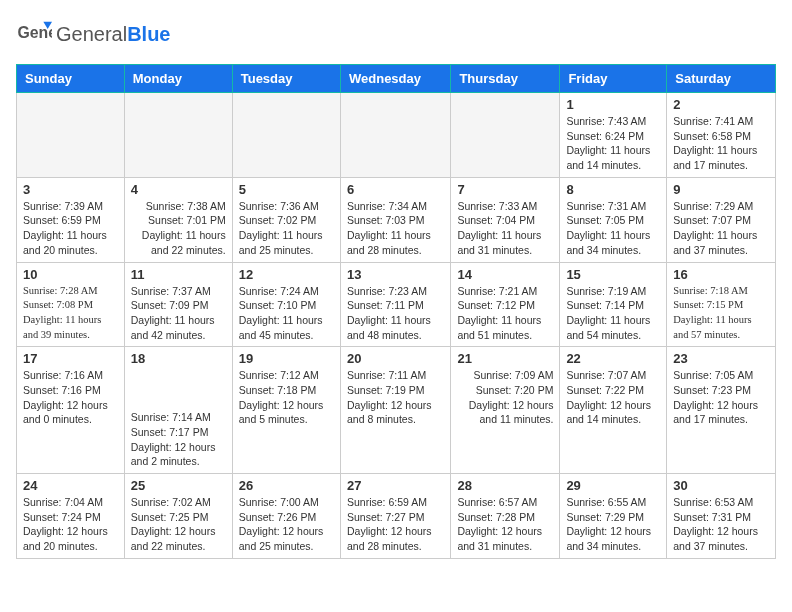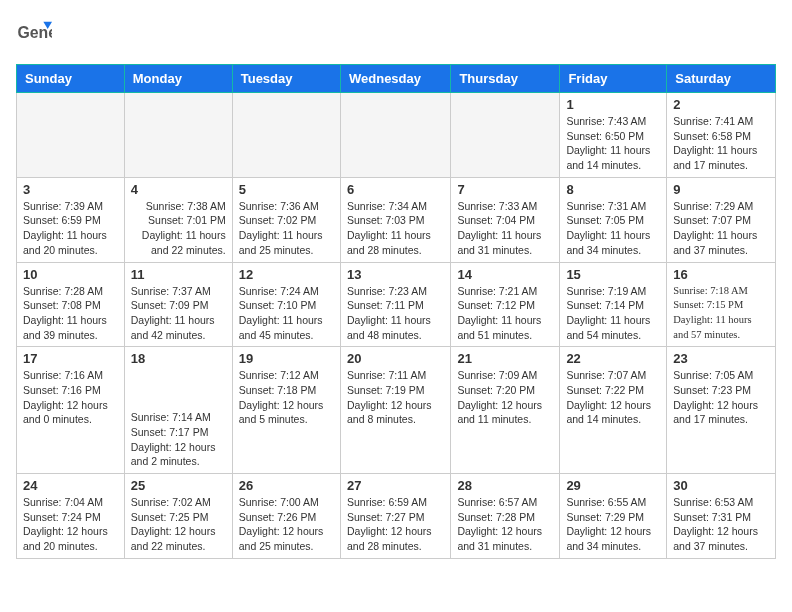--- a/index.html
+++ b/index.html
@@ -82,20 +82,25 @@
 </head>
 <body>
 
 <div class="header">
   <div class="logo">
     <svg class="logo-icon" viewBox="0 0 50 50">
       <text x="2" y="30" font-size="22" font-family="Arial" font-weight="bold" fill="#555">General</text>
       <polygon points="38,8 50,8 44,18" fill="#1a73e8"></polygon>
       <polygon points="38,28 50,8 44,18" fill="#0d47a1"></polygon>
     </svg>
+    <div style="display:flex; flex-direction:column; line-height:1.1;">
+      <span style="font-size:20px; color:#555; font-family:Arial;">
+        General<span style="color:#1a73e8; font-weight:bold;">Blue</span>
+      </span>
+    </div>
   </div>
   <div class="title-block">
     <div class="month-title"></div>
     <div class="location"></div>
   </div>
 </div>
 
 <table class="calendar">
   <thead>
     <tr>
@@ -111,21 +116,21 @@
   <tbody id="calendar-body">
   <tr>
         <td class="empty"></td>
         <td class="empty"></td>
         <td class="empty"></td>
         <td class="empty"></td>
         <td class="empty"></td>
         <td>
           <span class="day-num">1</span>
           <div class="day-info" style="white-space: pre-line;">Sunrise: 7:43 AM
-Sunset: 6:50 PM
+Sunset: 6:24 PM
 Daylight: 11 hours and 14 minutes.</div>
         </td>
         <td>
           <span class="day-num">2</span>
           <div class="day-info" style="white-space: pre-line;">Sunrise: 7:41 AM
 Sunset: 6:58 PM
 Daylight: 11 hours and 17 minutes.</div>
         </td>
       </tr>
       <tr>
@@ -168,21 +173,21 @@
         <td>
           <span class="day-num">9</span>
           <div class="day-info" style="white-space: pre-line;">Sunrise: 7:29 AM
 Sunset: 7:07 PM
 Daylight: 11 hours and 37 minutes.</div>
         </td>
       </tr>
       <tr>
         <td>
           <span class="day-num">10</span>
-          <div class="day-info" style="white-space: pre-line;">Sunrise: 7:28 AM
+          <div class="day-info" style="white-space: pre-line; font-family: Liberation Serif, serif;">Sunrise: 7:28 AM
 Sunset: 7:08 PM
 Daylight: 11 hours and 39 minutes.</div>
         </td>
         <td>
           <span class="day-num">11</span>
           <div class="day-info" style="white-space: pre-line;">Sunrise: 7:37 AM
 Sunset: 7:09 PM
 Daylight: 11 hours and 42 minutes.</div>
         </td>
         <td>
@@ -236,21 +241,21 @@
 Daylight: 12 hours and 5 minutes.</div>
         </td>
         <td>
           <span class="day-num">20</span>
           <div class="day-info" style="white-space: pre-line;">Sunrise: 7:11 AM
 Sunset: 7:19 PM
 Daylight: 12 hours and 8 minutes.</div>
         </td>
         <td>
           <span class="day-num">21</span>
-          <div class="day-info" style="white-space: pre-line;">Sunrise: 7:09 AM
+          <div class="day-info" style="white-space: pre-line; text-align: right;">Sunrise: 7:09 AM
 Sunset: 7:20 PM
 Daylight: 12 hours and 11 minutes.</div>
         </td>
         <td>
           <span class="day-num">22</span>
           <div class="day-info" style="white-space: pre-line;">Sunrise: 7:07 AM
 Sunset: 7:22 PM
 Daylight: 12 hours and 14 minutes.</div>
         </td>
         <td>

